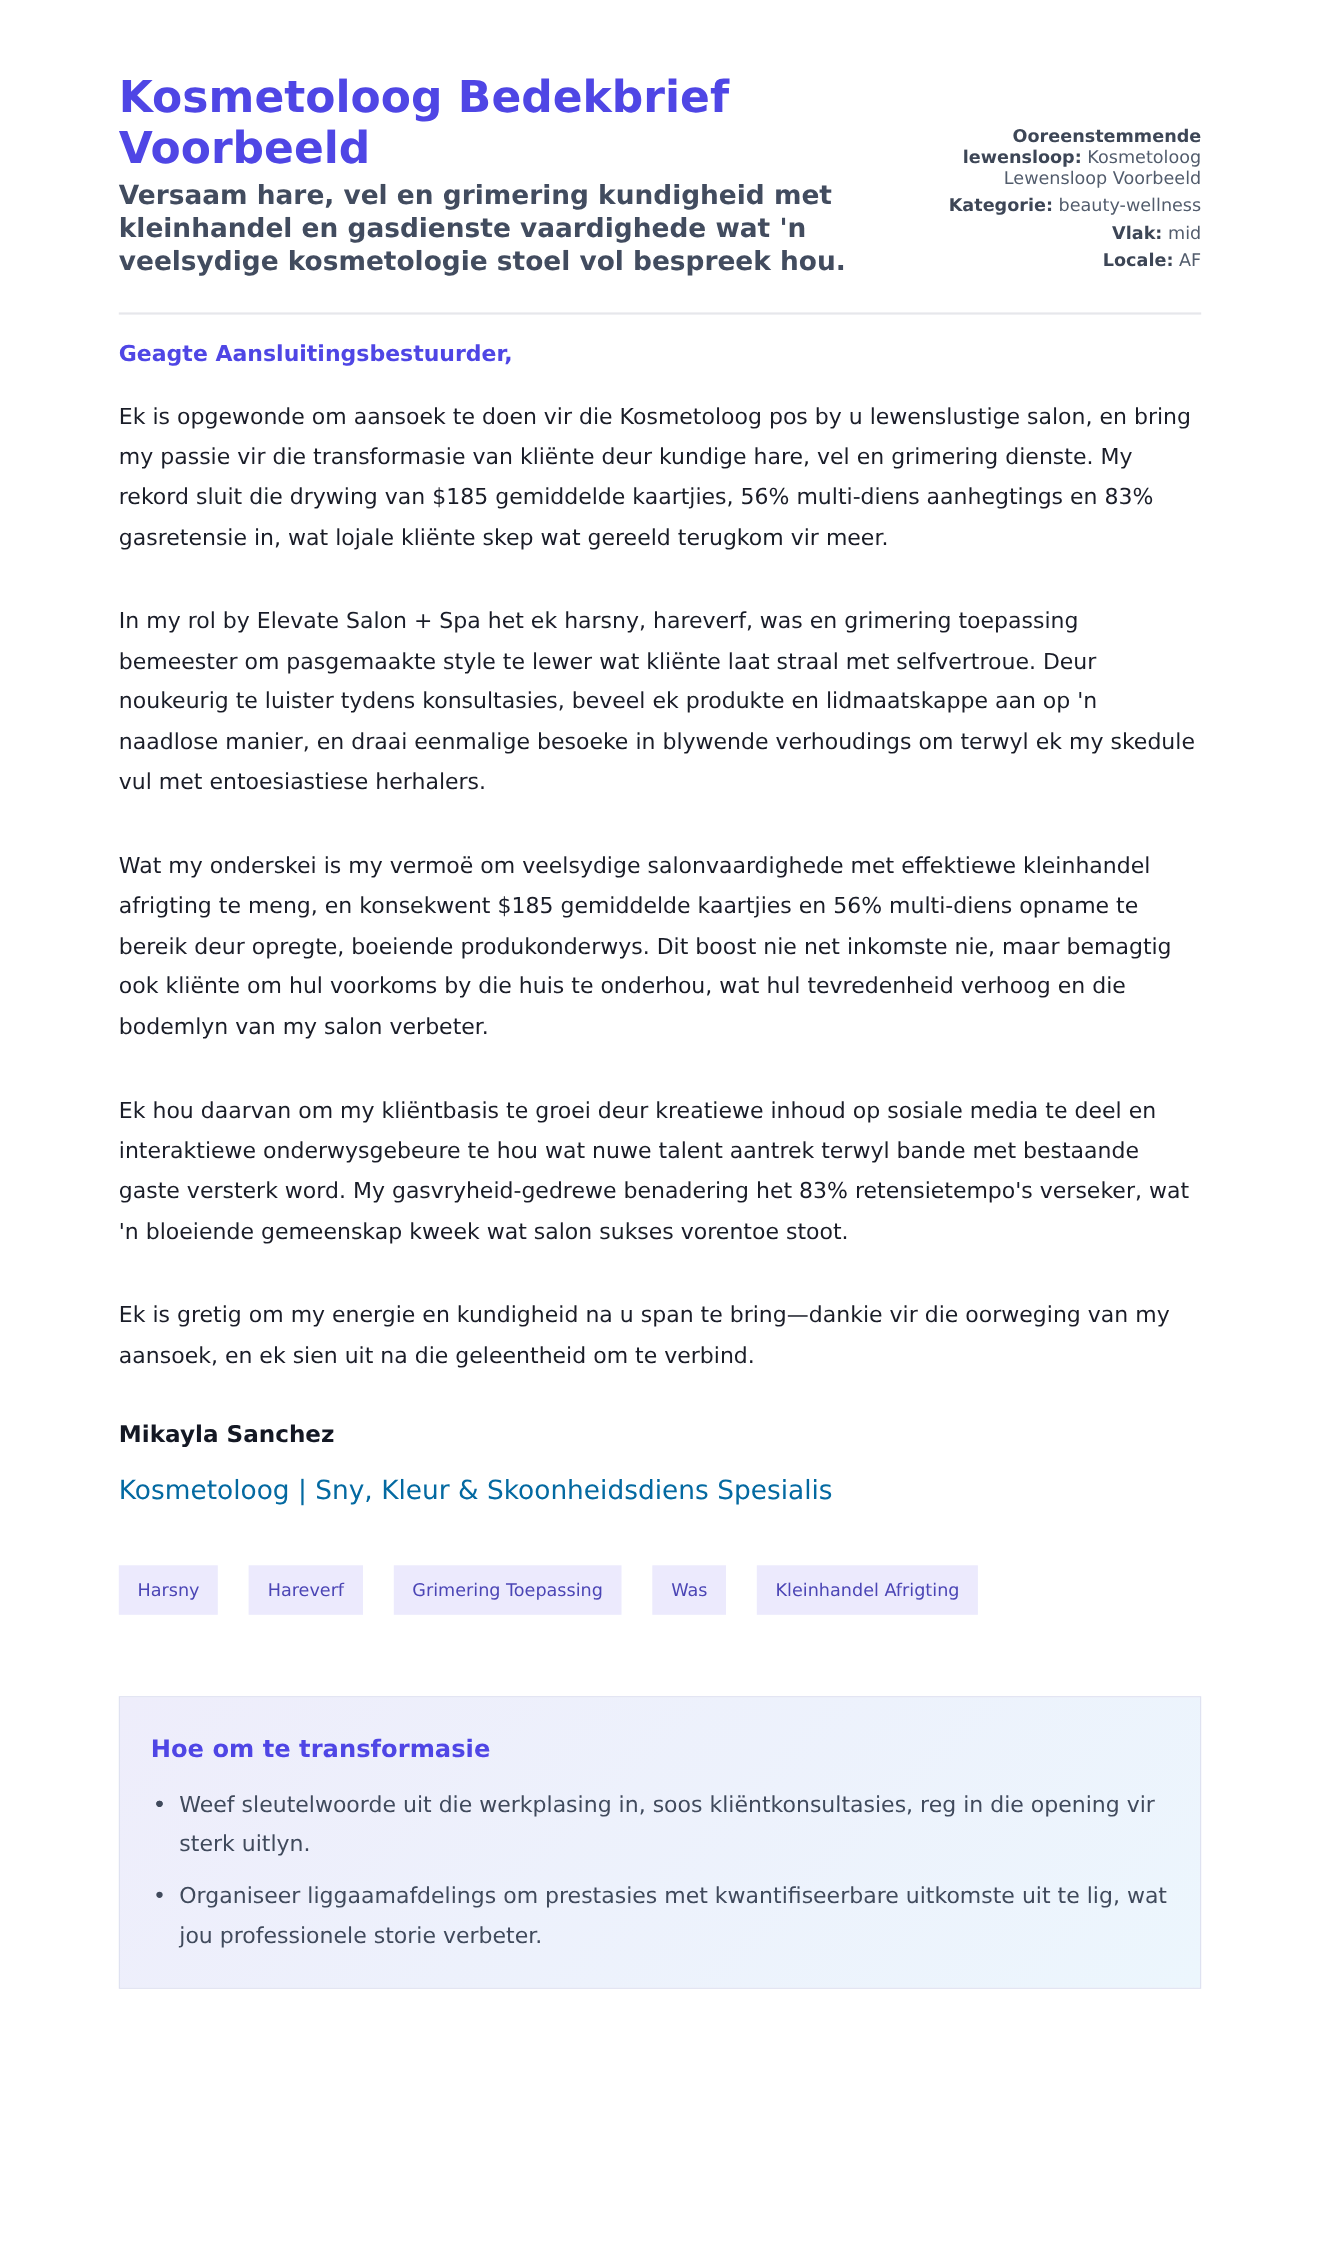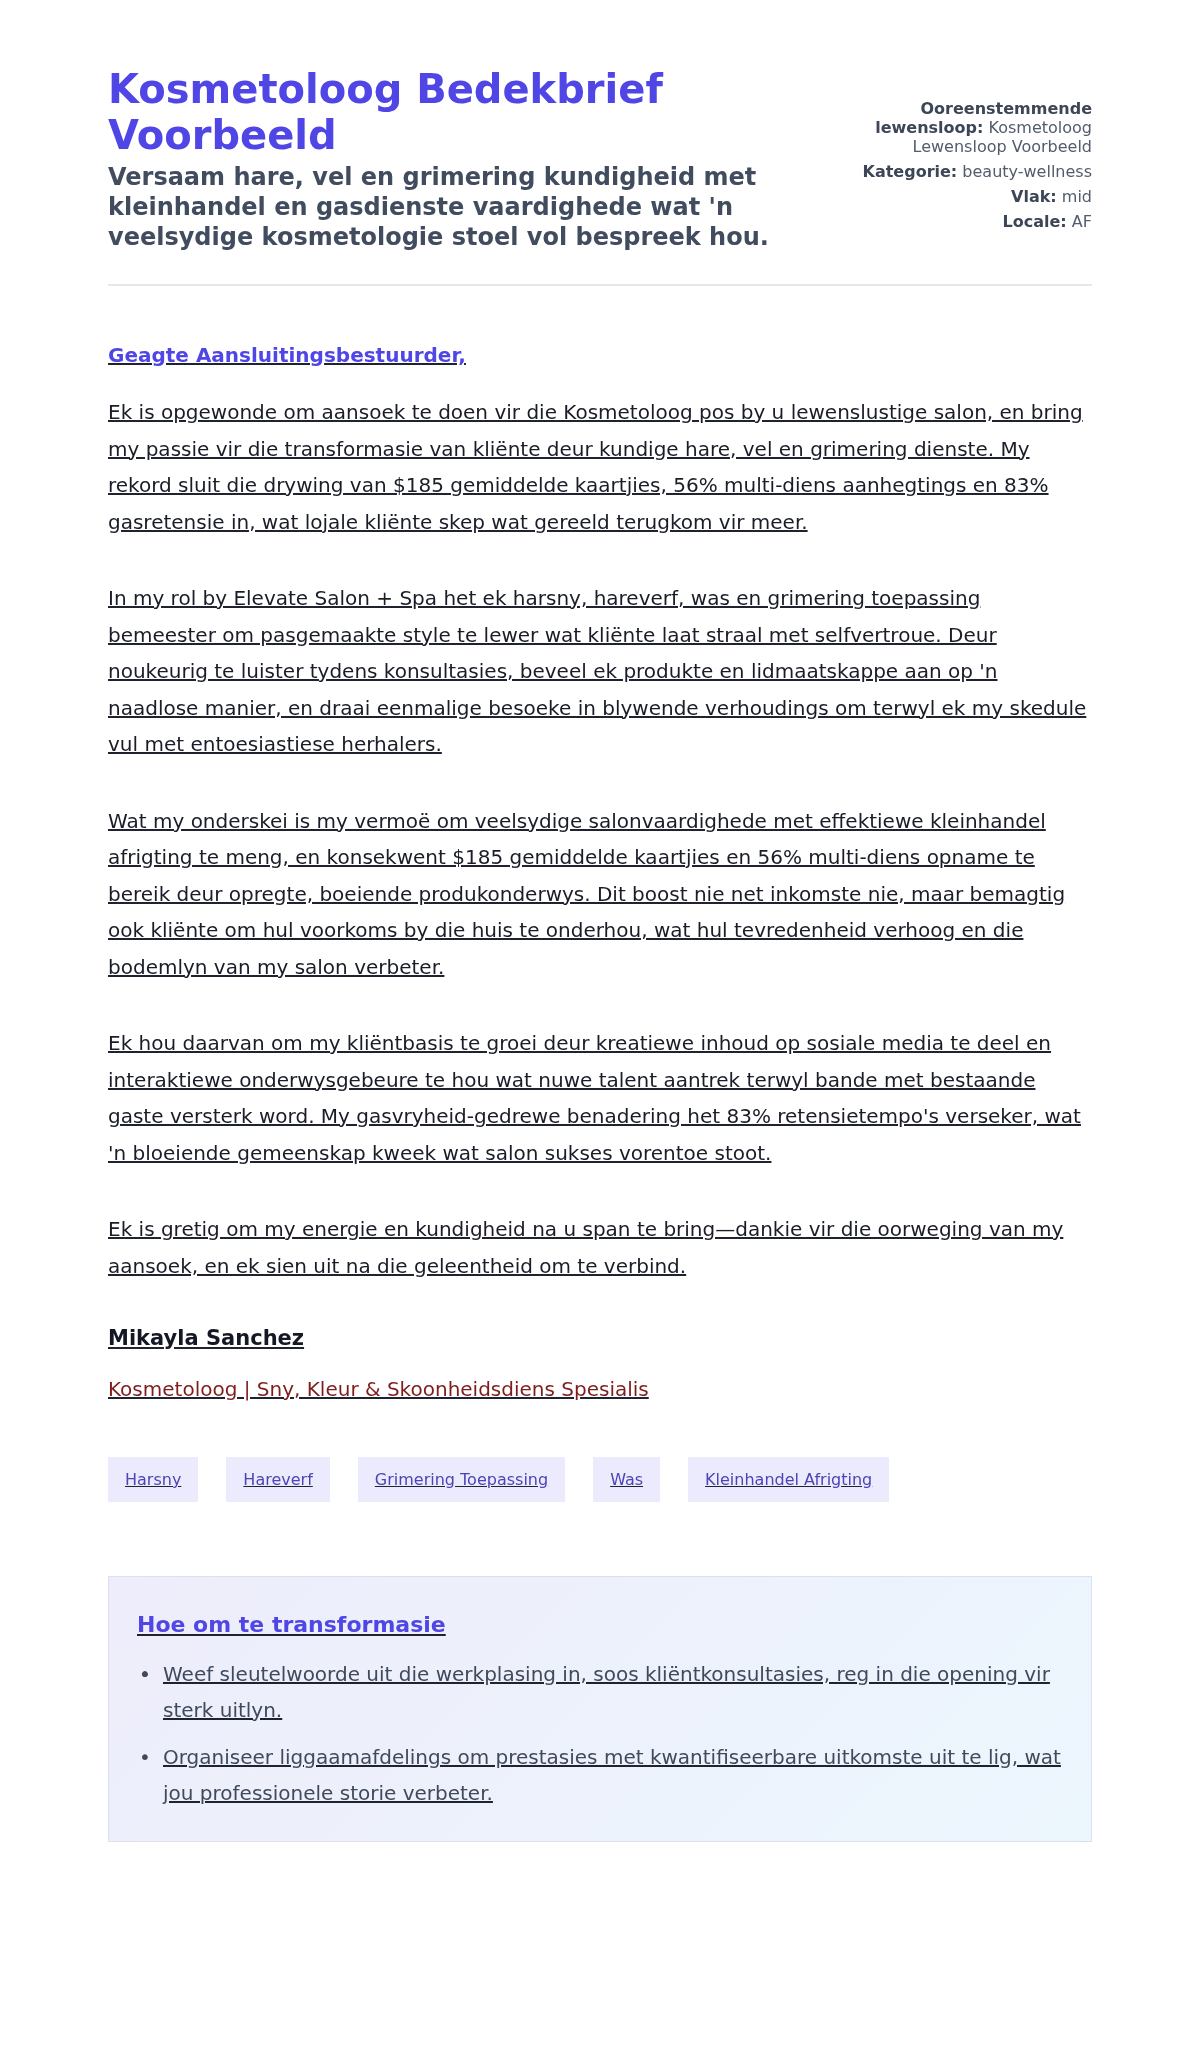--- a/index.html
+++ b/index.html
@@ -10,21 +10,21 @@
     font-family: "DejaVu Sans", sans-serif;
     color: #1f2330;
   }
   .page {
     width: 1200px;
     padding: 66px 108px 40px 108px;
   }
   .header {
     display: flex;
     justify-content: space-between;
-    align-items: center;
+    align-items: flex-end;
     padding-bottom: 32px;
     border-bottom: 2px solid #e6e7eb;
   }
   .header-left { width: 720px; }
   .title {
     font-size: 40px;
     line-height: 46px;
     font-weight: bold;
     color: #4f46e5;
   }
@@ -39,21 +39,21 @@
     width: 230px;
     text-align: right;
     font-size: 16px;
     line-height: 19px;
     color: #525c6c;
     margin-top: 18px;
   }
   .meta-row { margin-bottom: 6px; }
   .meta-label { font-weight: bold; color: #3d4656; }
 
-  .body { padding-top: 56px; text-decoration: underline; }
+  .body { padding-top: 22px; }
   .salutation {
     font-size: 20px;
     font-weight: bold;
     color: #4f46e5;
     line-height: 26px;
     margin-bottom: 26px;
   }
   .paragraph {
     font-size: 20px;
     line-height: 36.5px;
@@ -61,22 +61,22 @@
     margin-bottom: 40px;
   }
   .signoff { }
   .signer-name {
     font-size: 21px;
     font-weight: bold;
     color: #141824;
     line-height: 28px;
   }
   .signer-title {
-    font-size: 20px;
-    color: #7f1d1d;
+    font-size: 24px;
+    color: #0369a1;
     line-height: 28px;
     margin-top: 23px;
   }
   .tags {
     display: flex;
     flex-wrap: wrap;
     gap: 28px;
     margin-top: 54px;
   }
   .tag {

